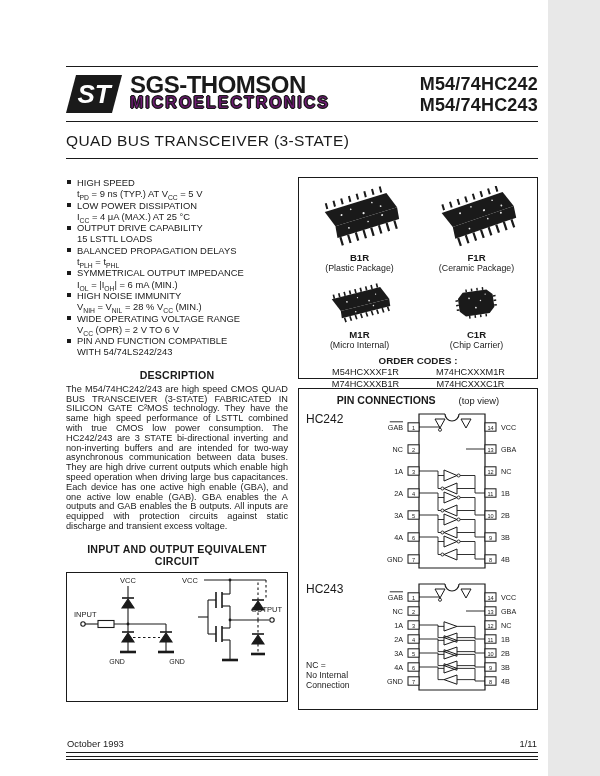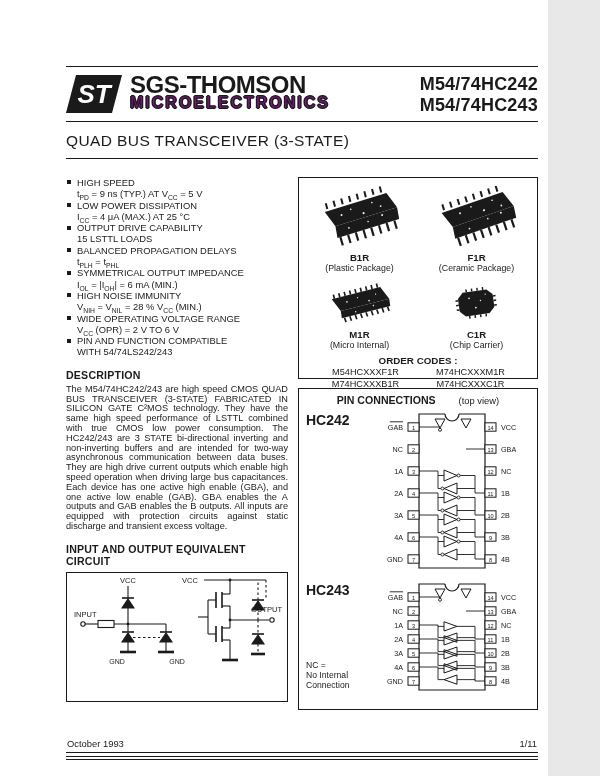--- a/index.html
+++ b/index.html
@@ -27,42 +27,42 @@
   .cols { display:flex; justify-content:space-between; margin-top:18px; }
   .col-left  { width:222px; }
   .col-right { width:240px; }
 
   
   .features { margin:0; padding:0; list-style:none; font-size:9.4px; line-height:11.3px; }
   .features li { position:relative; padding-left:11px; }
   .bullet { position:absolute; left:1px; top:3.4px; width:4px; height:4px; background:#1a1a1a; }
   sub { font-size:0.72em; line-height:0; }
 
-  h3.sec { font-size:10.6px; font-weight:700; letter-spacing:0.2px; margin:11px 0 4px 0; }
+  h3.sec { font-size:10.6px; font-weight:700; letter-spacing:0.2px; margin:11px 0 4px 0;text-align:center; }
   .desc { font-size:9.2px; line-height:9.8px; text-align:justify; margin:0; }
 
   .circuit-box { border:1.3px solid #1a1a1a; margin-top:5px; height:130px; box-sizing:border-box; padding:1px; }
 
   
   .panel { border:1.3px solid #1a1a1a; box-sizing:border-box; }
   .pkg-box { height:202px; padding:8px 2px 2px 2px; }
   .pkg-grid { display:grid; grid-template-columns:1fr 1fr; row-gap:5px; }
   .pkg-cell { text-align:center; }
   .pkg-code { font-size:9.6px; font-weight:700; line-height:11px; }
   .pkg-type { font-size:8.8px; line-height:10.5px; }
   .order-codes { text-align:center; margin-top:5px; }
   .oc-head { font-size:9.8px; font-weight:700; line-height:11px; }
   .oc-grid { display:grid; grid-template-columns:1fr 1fr; font-size:9.2px; line-height:11.5px; padding:1px 12px 0 12px; }
 
   .pin-box { height:322px; margin-top:9px; padding:5px 2px 2px 2px; }
   .pin-head { text-align:center; font-size:10.6px; font-weight:700; }
   .pin-head .suffix { font-weight:400; font-size:9.4px;margin-left:20px; }
   .pin-row { display:flex; margin-top:2px; }
   .chip-col { width:56px; display:flex; flex-direction:column; padding:4px 0 4px 5px; box-sizing:border-box; }
-  .chip-label { font-size:14px; font-weight:700; }
+  .chip-label { font-size:12px; font-weight:400; }
   .nc-note { margin-top:auto; font-size:8.6px; line-height:10px; margin-bottom:4px; }
 
   svg text { font-family:"Liberation Sans", sans-serif; }
 
   
   footer { margin-top:24px; }
   .footer-line { display:flex; justify-content:space-between; font-size:9.4px; padding:4px 1px 3px 1px; border-bottom:1.2px solid #1a1a1a; }
   .footer-double { height:2px; border-top:1.3px solid #1a1a1a; border-bottom:1.3px solid #1a1a1a; margin-top:3px; }
 </style>
 </head>

